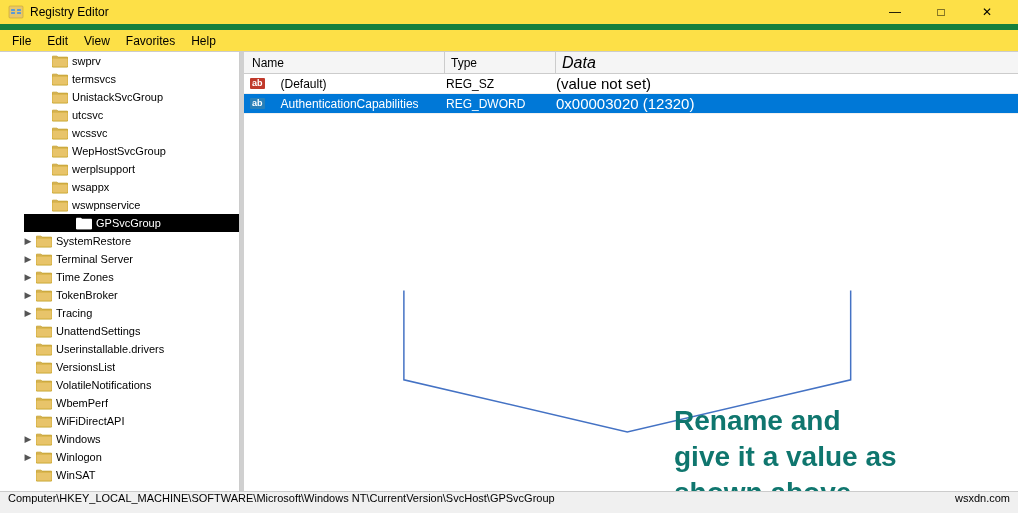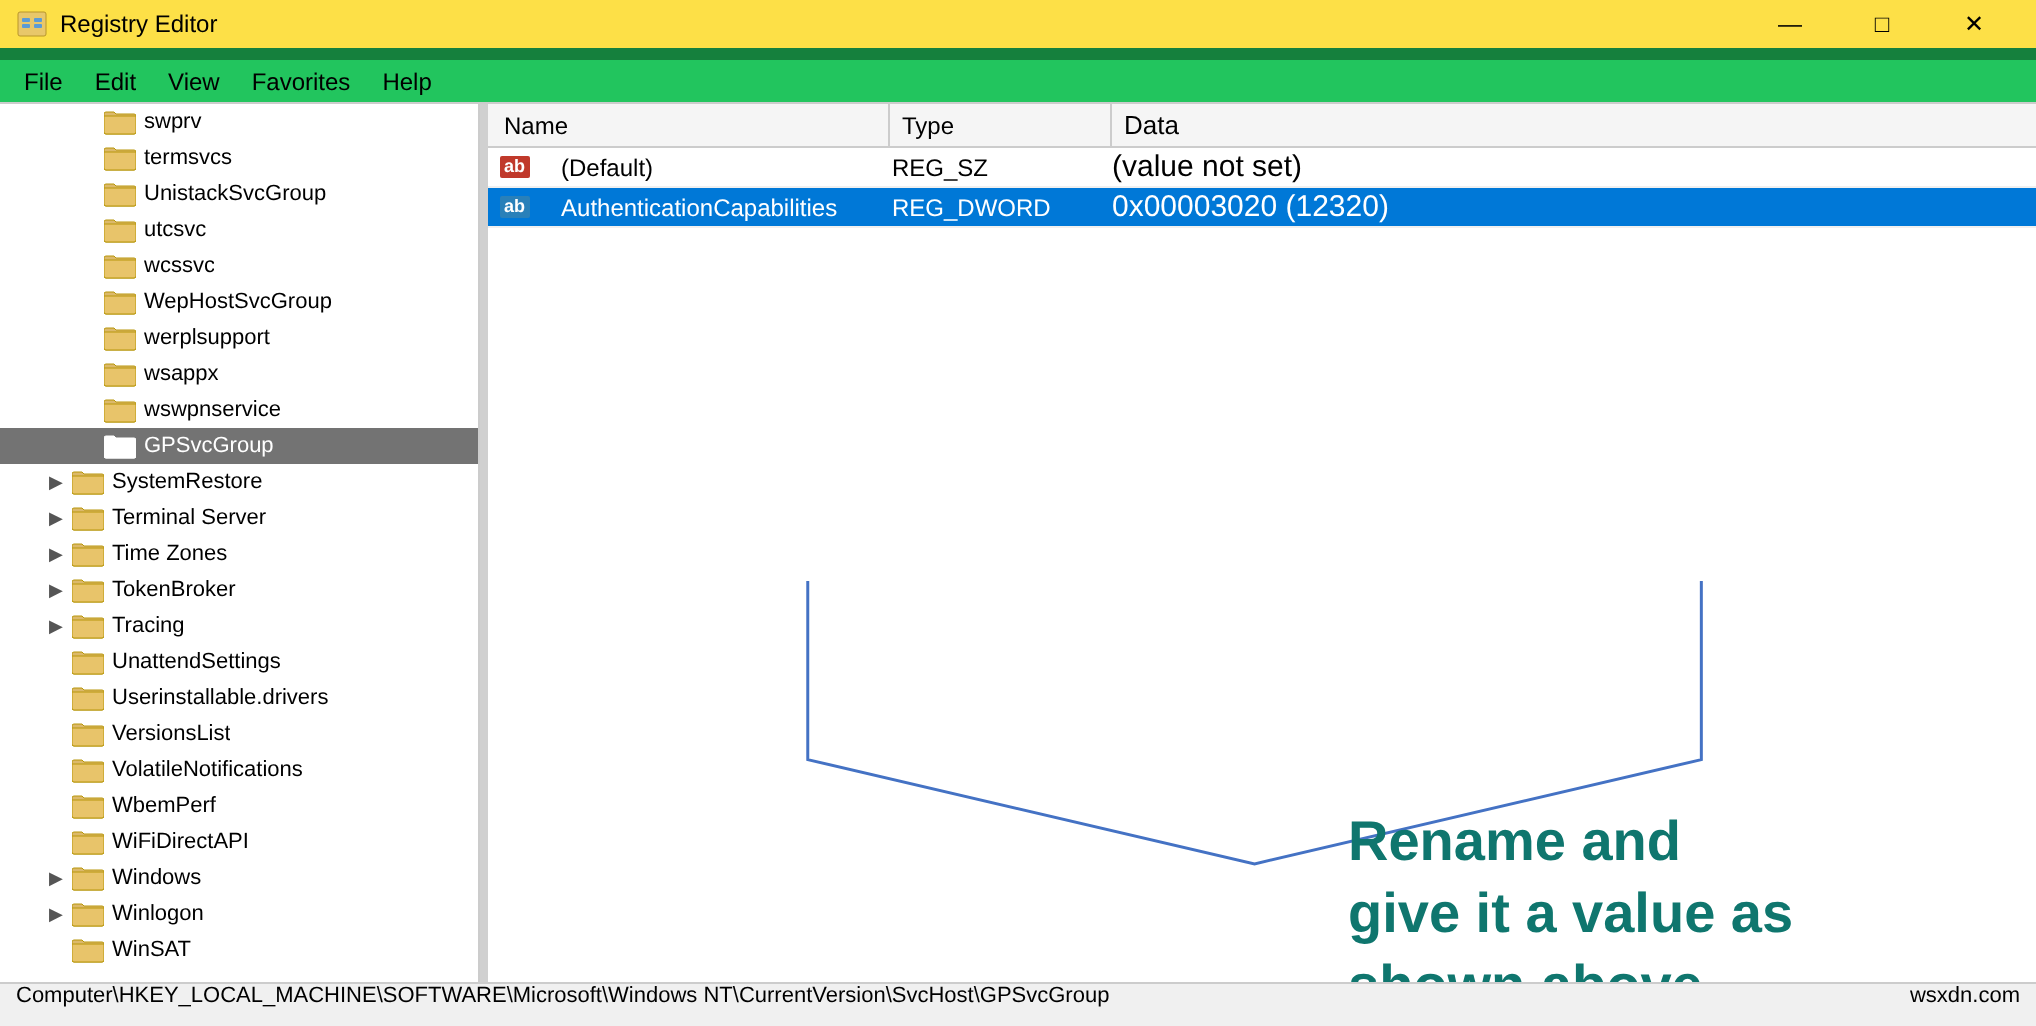--- a/index.html
+++ b/index.html
@@ -49,21 +49,21 @@
       align-items: center;
       justify-content: center;
       font-size: 12px;
       cursor: pointer;
       background: transparent;
       border: none;
     }
 
     
     .menu-bar {
-      background: #22c55e;
+      background: #fde047;
       height: 22px;
       display: flex;
       align-items: center;
       padding: 0 4px;
       border-bottom: 1px solid #ccc;
     }
     .menu-item {
       padding: 2px 8px;
       cursor: pointer;
       font-size: 12px;
@@ -87,21 +87,21 @@
     }
     .tree-item {
       display: flex;
       align-items: center;
       height: 18px;
       padding-left: 4px;
       cursor: pointer;
       white-space: nowrap;
       font-size: 12px;
     }
-    .tree-item.selected { background: #737373; color: white; }
+    .tree-item.selected { background: #000000; color: white; margin-left: 24px; }
     .tree-item.selected .folder-icon { filter: brightness(5); }
     .expand-btn {
       width: 16px;
       height: 16px;
       display: flex;
       align-items: center;
       justify-content: center;
       font-size: 9px;
       color: #555;
       flex-shrink: 0;
@@ -130,21 +130,21 @@
     
     .table-header {
       display: flex;
       border-bottom: 1px solid #ccc;
       background: #f5f5f5;
       height: 22px;
       align-items: center;
     }
     .col-name { width: 200px; min-width: 200px; padding-left: 8px; font-weight: normal; font-size: 12px; }
     .col-type { width: 110px; font-size: 12px; }
-    .col-data { flex: 1; font-size: 13px; }
+    .col-data { flex: 1; font-size: 16px; font-style: italic; }
     .col-divider {
       width: 1px;
       height: 100%;
       background: #ccc;
     }
 
     
     .table-rows {
       overflow-y: auto;
       flex: 1;

